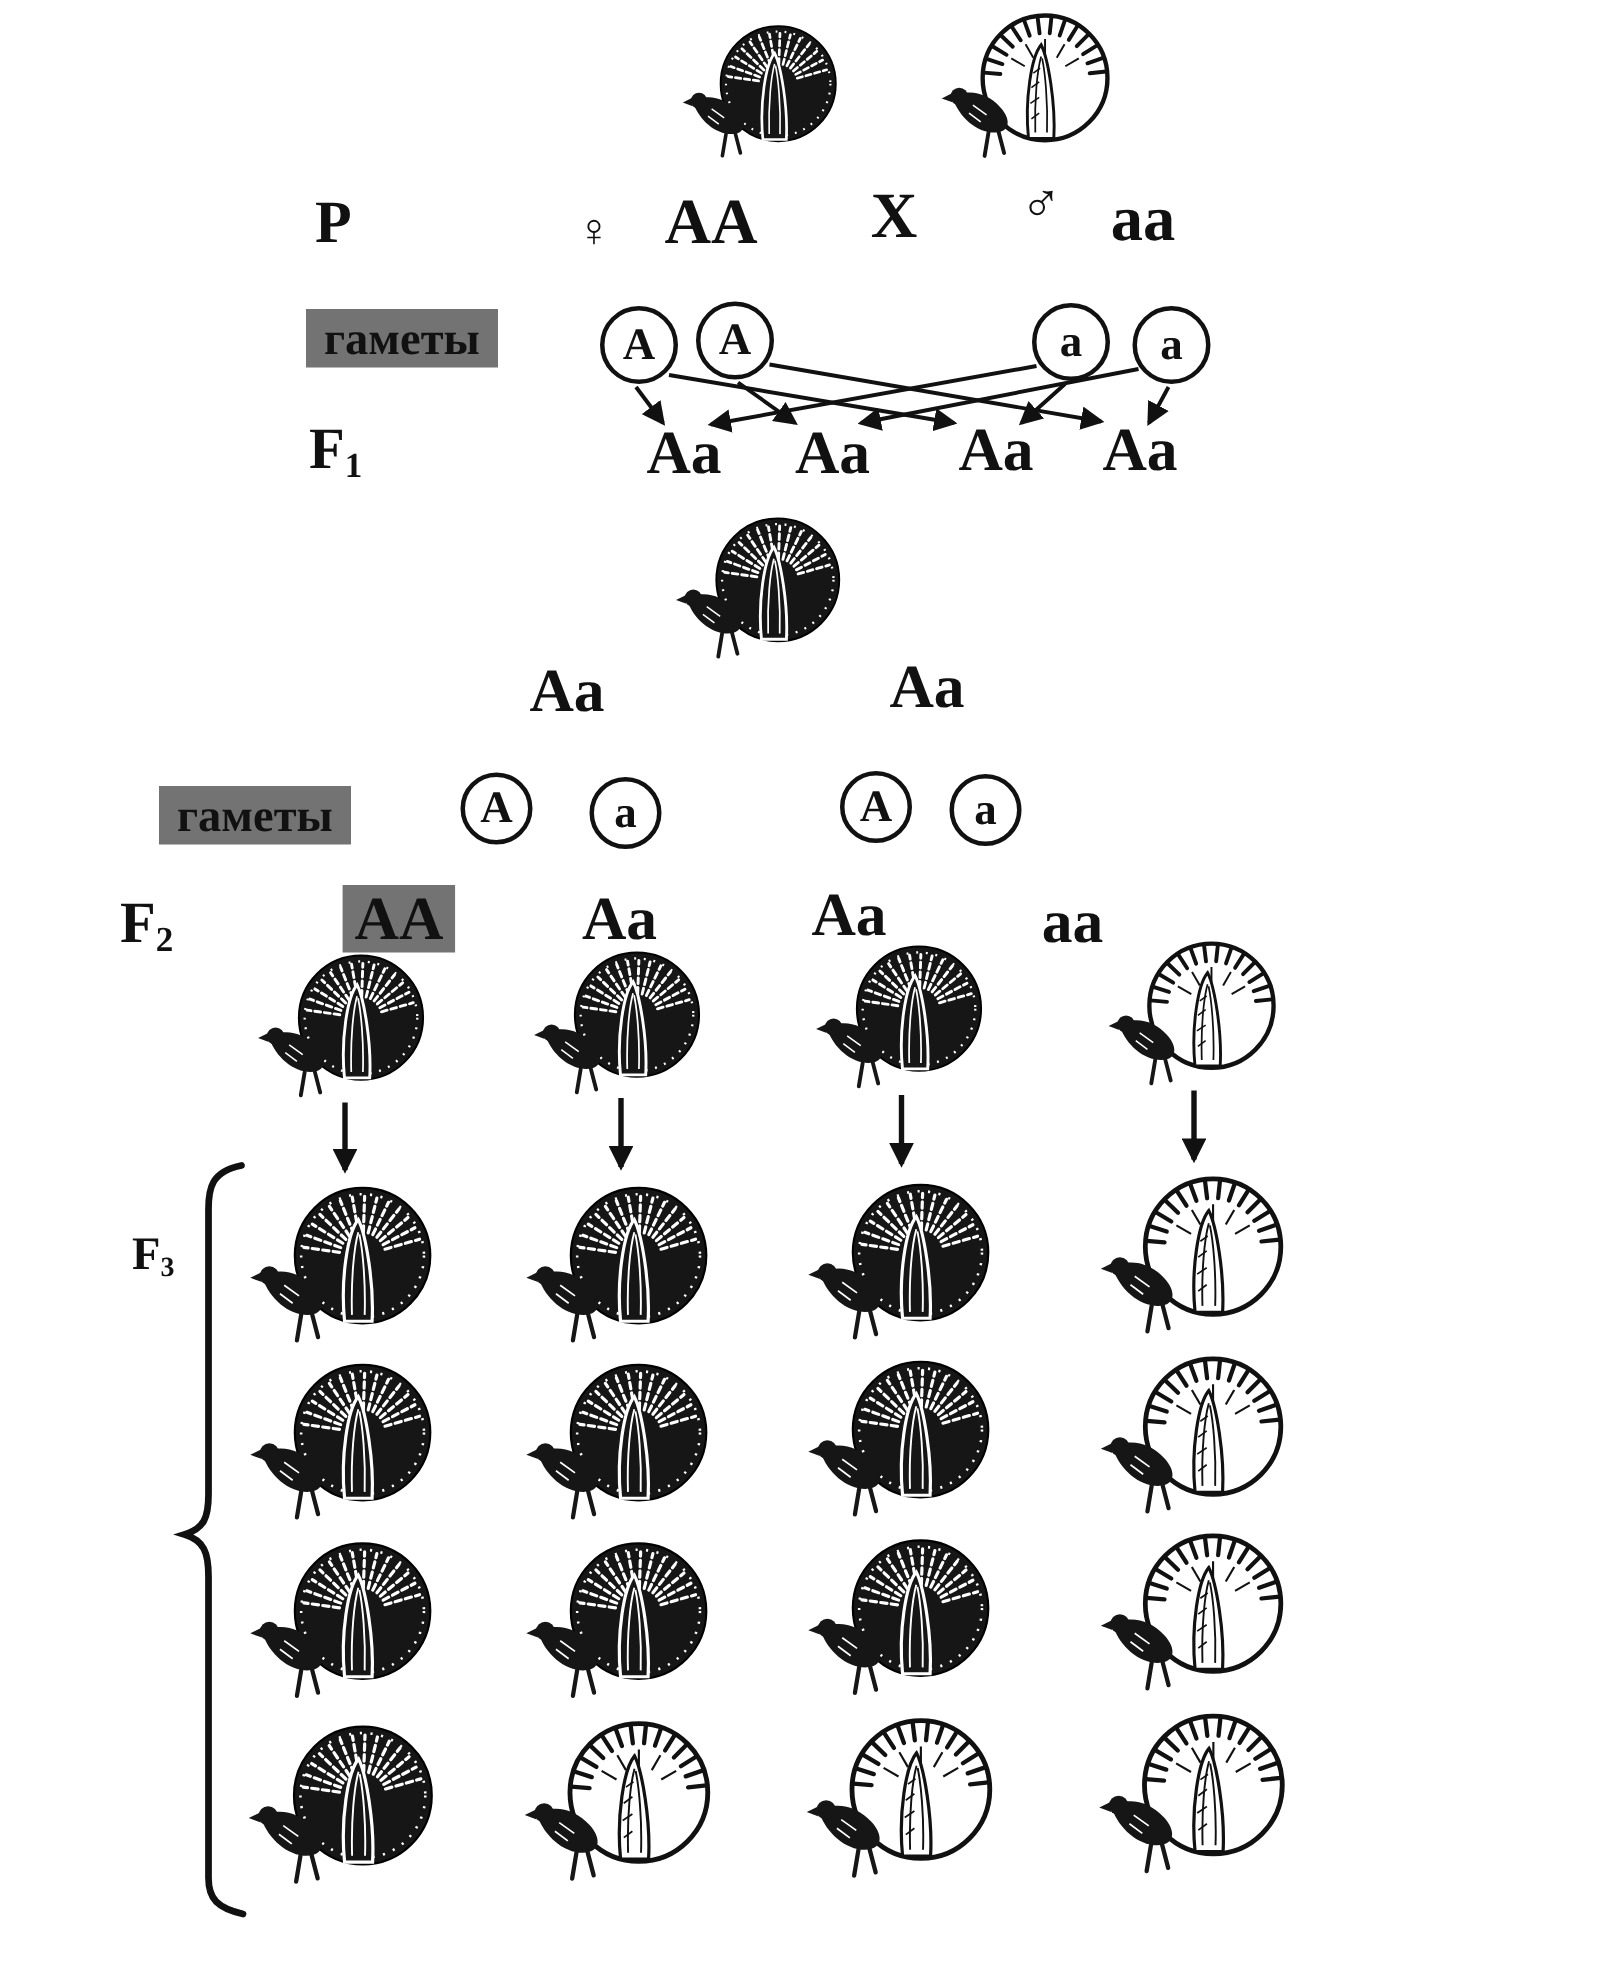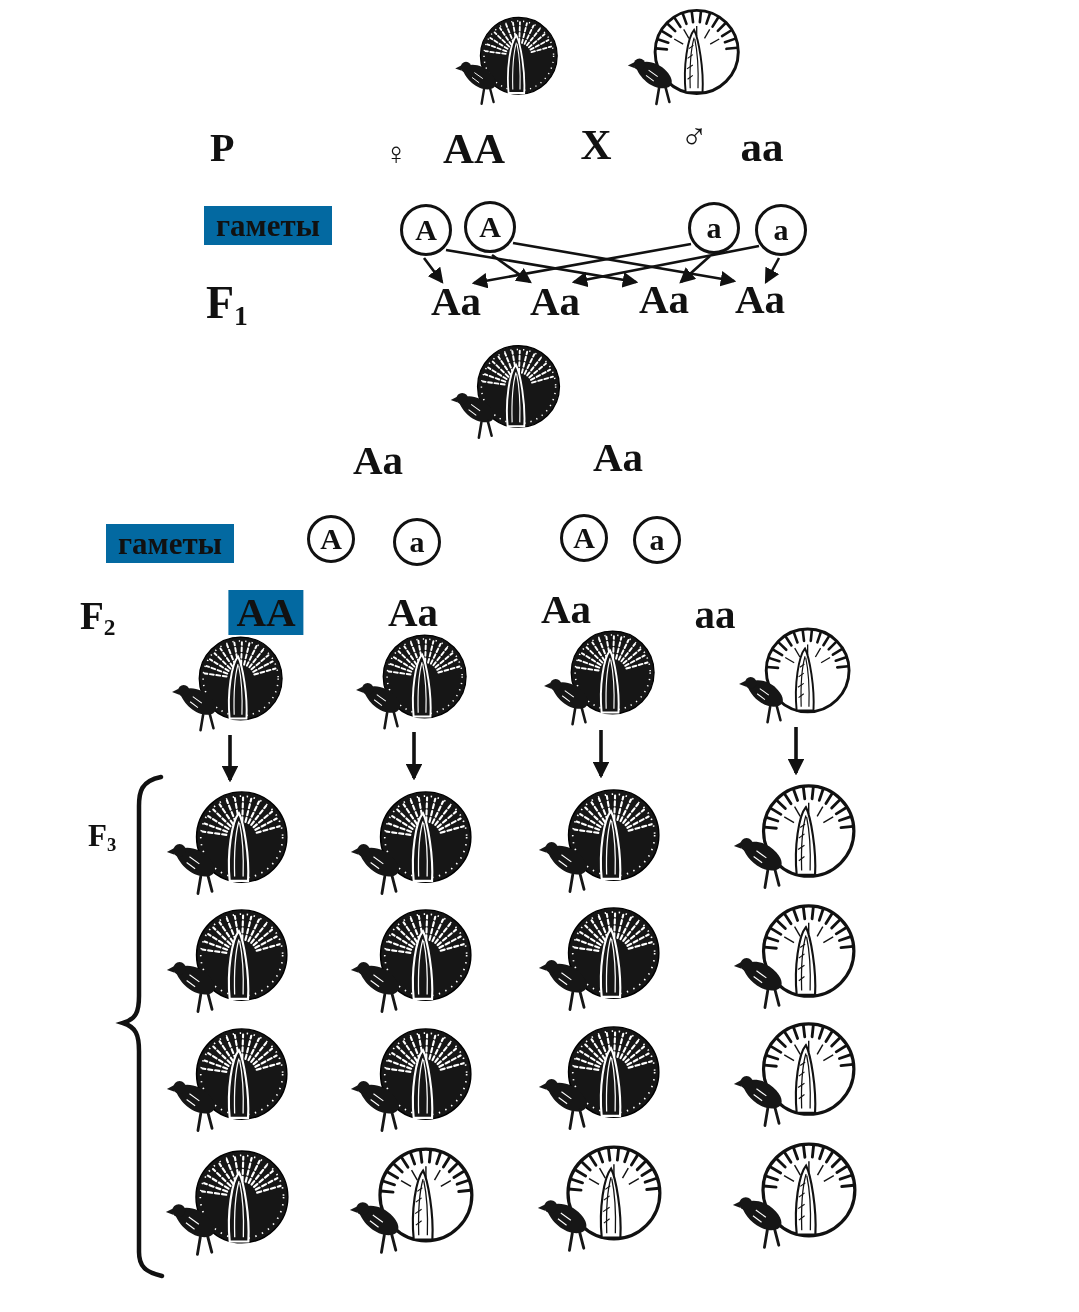--- a/index.html
+++ b/index.html
@@ -3,21 +3,21 @@
 <meta charset="utf-8">
 <style>
   *{margin:0;padding:0;box-sizing:border-box}
   html,body{background:#ffffff}
   .canvas{
     position:relative;width:1079px;height:1312px;background:#ffffff;
     font-family:"Liberation Serif","DejaVu Serif",serif;color:#111;overflow:hidden;
   }
   .lbl{position:absolute;font-weight:bold;white-space:nowrap;line-height:1}
   .ctr{transform:translateX(-50%)}
-  .gbg{background:#0369a1;padding:4px 12px}
+  .gbg{background:#737373;padding:4px 12px}
   .sub{font-size:.6em;vertical-align:-0.25em}
   .circle{
     position:absolute;border:3px solid #111;border-radius:50%;
     display:flex;align-items:center;justify-content:center;
     font-weight:bold;font-size:30px;background:#fff;
   }
   .c52{width:52px;height:52px}
   .c48{width:48px;height:48px}
   .turkey{position:absolute}
   .turkey svg{width:100%;height:100%;display:block}
@@ -104,21 +104,21 @@
   <div class="circle c52" style="left:464px;top:201px">
     <span>A</span>
     </div>
   <div class="circle c52" style="left:688px;top:202px">
     <span>a</span>
     </div>
   <div class="circle c52" style="left:755px;top:204px">
     <span>a</span>
     </div>
 
-  <div class="lbl" style="left:206px;top:280px;font-size:46px"><span>F</span><span class="sub">1</span></div>
+  <div class="lbl" style="left:206px;top:280px;font-size:39px"><span>F</span><span class="sub">1</span></div>
   <div class="lbl ctr" style="left:456px;top:281px;font-size:41px">Aa</div>
   <div class="lbl ctr" style="left:555px;top:281px;font-size:41px">Aa</div>
   <div class="lbl ctr" style="left:664px;top:279px;font-size:41px">Aa</div>
   <div class="lbl ctr" style="left:760px;top:279px;font-size:41px">Aa</div>
 
   <div class="turkey" style="left:443px;top:336px;width:128px;height:110px">
       <svg viewBox="0 0 200 170" xmlns="http://www.w3.org/2000/svg">
         <circle cx="118" cy="78" r="64" fill="#161616" stroke="#000" stroke-width="2"></circle>
         <line x1="96.21410248768545" y1="74.93819177887856" x2="62.54498815047206" y2="70.20630634623635" stroke="#fff" stroke-width="3" stroke-dasharray="6 4" stroke-linecap="round"></line>
         <line x1="97.32676234271001" y1="70.47555684683529" x2="65.37721323598913" y2="58.846871973762546" stroke="#fff" stroke-width="3" stroke-dasharray="6 4" stroke-linecap="round"></line>

